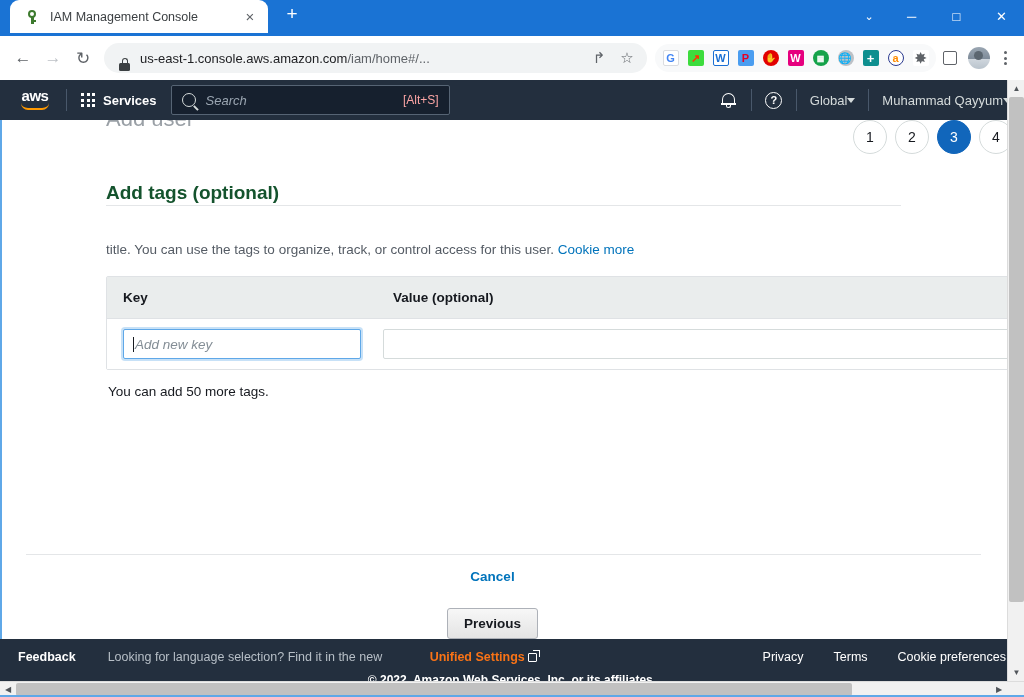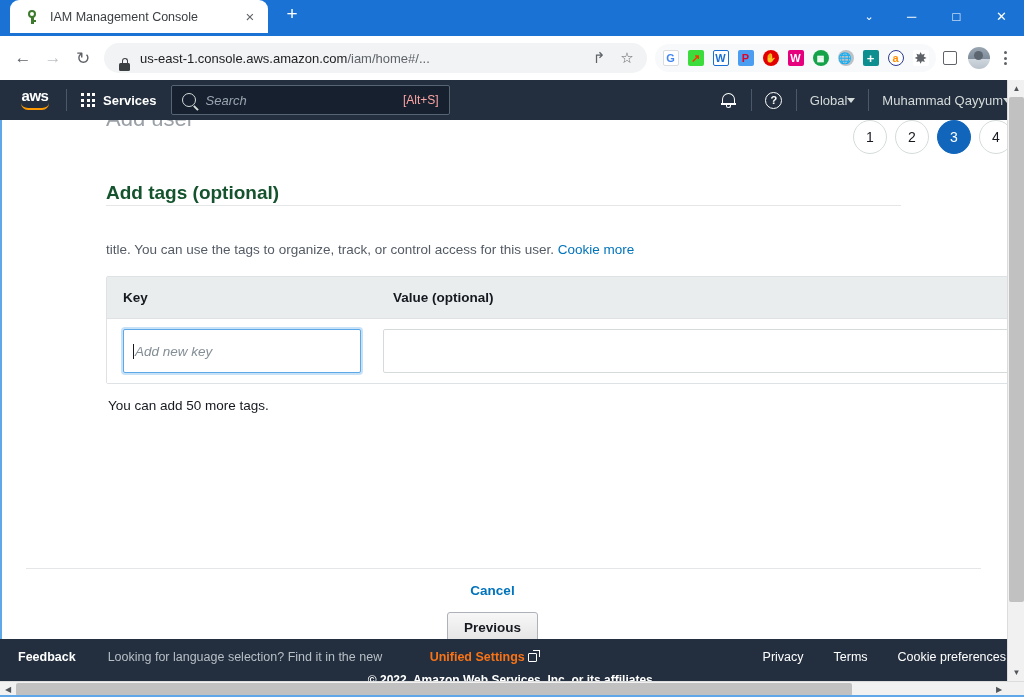--- a/index.html
+++ b/index.html
@@ -184,37 +184,37 @@
 
   .tagtable { margin-top:16px; border:1px solid #dfe2e5; border-radius:2px;
               width: 1000px; }
   .tagthead { display:flex; background:#eaeded;
               border-bottom:1px solid #dfe2e5; }
   .th { font-size:13.5px; font-weight:bold; color:#16191f; padding:13px 16px; }
   .th.key { width:270px; }
   .th.val { flex:1; }
   .tagrow { display:flex; align-items:center; padding:10px 16px; gap:22px;
             background:#fff; }
-  .inp { height:44px; border:1px solid #d5dbdb; border-radius:2px;
+  .inp { height:30px; border:1px solid #d5dbdb; border-radius:2px;
          background:#fff; font-size:13.5px; color:#16191f;
          padding:0 9px; display:flex; align-items:center; }
   .inp.key { width:238px; border:1px solid #5fa8e8;
              box-shadow:0 0 0 2px rgba(95,168,232,0.35); }
   .inp.key .caretbar { width:1px; height:15px; background:#16191f;
                        margin-right:1px; }
   .inp.key .phtext { font-size:13.5px; color:#848e96; font-style:italic; }
   .inp.val { flex:1; }
   .moretags { font-size:13.5px; color:#16191f; padding:14px 2px 0 2px; }
 
   .actionsbar { border-top:1px solid #e4e6e8; margin-top:155px;
                 padding:14px 22px 14px 0; display:flex; align-items:center;
                 justify-content:flex-end; gap:14px;flex-direction:column; }
   .lnkbtn { font-size:13.5px; color:#0073bb; font-weight:bold; padding:0 10px; }
   .btn { height:31px; border-radius:3px; font-size:13.5px; font-weight:bold;
-         display:flex; align-items:center; justify-content:center; padding:0 16px; }
+         display:flex; align-items:center; justify-content:center; padding:0 16px;margin-top:10px; }
   .btn.prev { background:linear-gradient(#f7f7f7,#e4e4e4); border:1px solid #adb1b8;
               color:#16191f; }
   .btn.next { background:linear-gradient(#3d8fd5,#1f6bb5); border:1px solid #195e9e;
               color:#fff; }
   .redbox { border:3px solid #ee1111; padding:4px; border-radius:2px; }
 
   .footer { flex:0 0 58px; background:#232f3e; color:#d5dbdb;
             position:relative; }
   .frow1 { display:flex; align-items:center; height:30px;
            padding: 6px 18px 0 18px; font-size:12.5px; }

